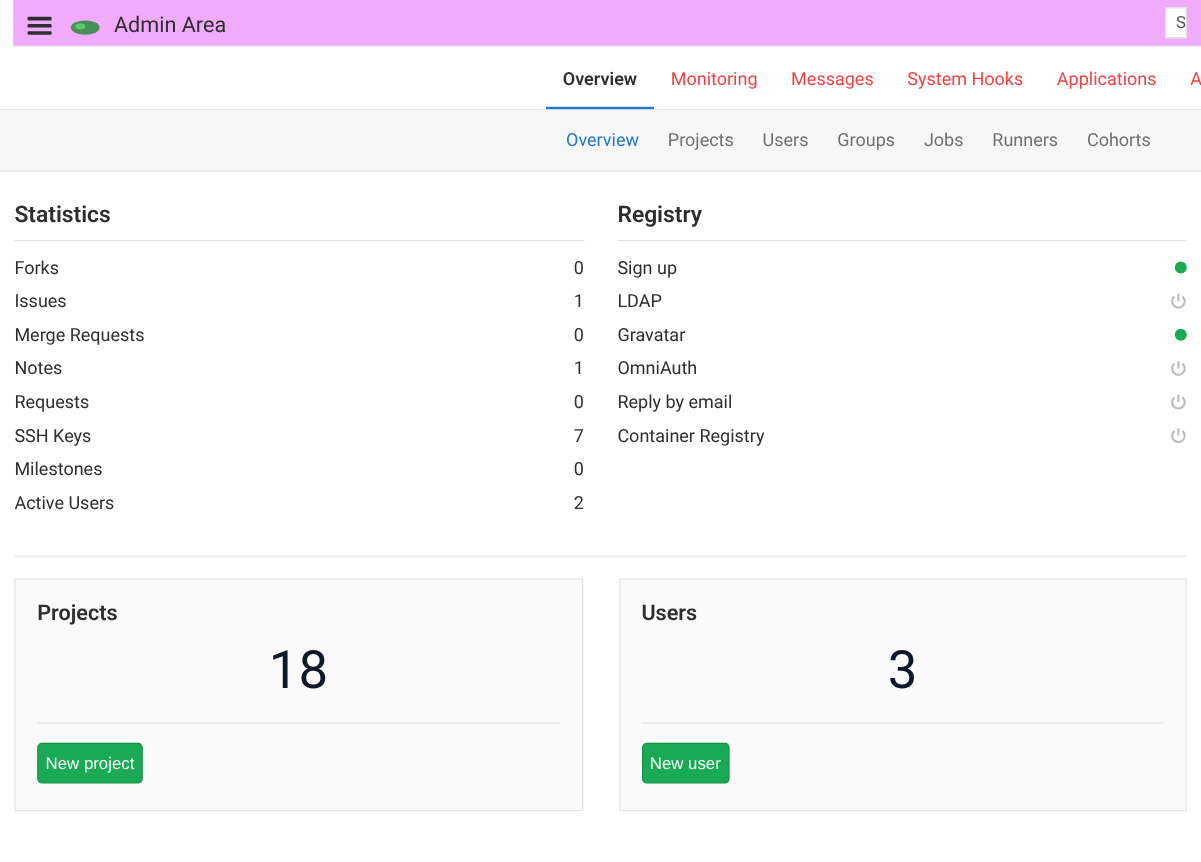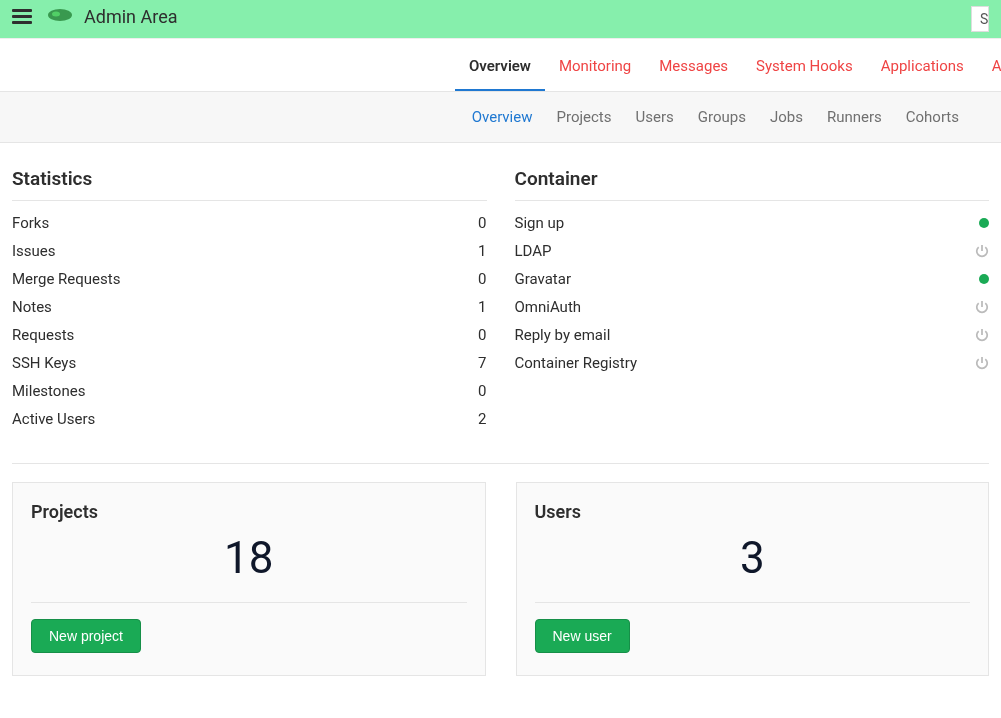--- a/index.html
+++ b/index.html
@@ -1,17 +1,17 @@
 <!DOCTYPE html>
 <html><head>
 <meta charset="utf-8">
 <style>
   * { box-sizing: border-box; margin: 0; padding: 0; }
   body { font-family: -apple-system, BlinkMacSystemFont, "Segoe UI", Roboto, "Helvetica Neue", Arial, sans-serif; color: #2e2e2e; background: #fff; width: 1001px; }
-  .topbar { display: flex; align-items: flex-start; padding: 6px 12px; border-bottom: 1px solid #eee; background: #86efac; }
+  .topbar { display: flex; align-items: flex-end; padding: 6px 12px; border-bottom: 1px solid #eee; background: #f0abfc; margin-left: 11px; }
   .hamburger { width: 20px; cursor: pointer; margin-right: 14px; }
   .hamburger div { height: 3px; background: #2e2e2e; margin: 3px 0; border-radius: 1px; }
   .logo { width: 28px; height: 18px; margin-right: 10px; display: flex; align-items: center; justify-content: center; }
   .logo svg { width: 28px; height: 18px; }
   .title { font-size: 18px; color: #2e2e2e; font-weight: 400; }
   .search-stub { margin-left: auto; border: 1px solid #ddd; padding: 4px 8px; color: #555; font-size: 14px; background: #fff; width: 18px; overflow: hidden; }
 
   .main-tabs { display: flex; justify-content: flex-start; padding: 0 12px; background: #fff; border-bottom: 1px solid #e5e5e5; padding-left: 455px; }
   .main-tabs .tab { padding: 18px 14px 14px; font-size: 15px; color: #ef4444; cursor: pointer; border-bottom: 2px solid transparent; white-space: nowrap; }
   .main-tabs .tab.active { color: #2e2e2e; font-weight: 600; border-bottom-color: #1f78d1; }
@@ -30,21 +30,21 @@
   .dot { width: 10px; height: 10px; border-radius: 50%; background: #1aaa55; display: inline-block; }
   .power-icon { width: 14px; height: 14px; display: inline-block; }
   .power-icon svg { width: 14px; height: 14px; stroke: #bbb; fill: none; stroke-width: 2; }
 
   .cards-hr { border: none; border-top: 1px solid #e5e5e5; margin: 20px 12px 0; }
   .cards { display: flex; padding: 18px 12px; gap: 30px; }
   .card { flex: 1; background: #fafafa; border: 1px solid #e5e5e5; padding: 18px 18px 22px; }
   .card h3 { font-size: 18px; font-weight: 600; margin-bottom: 10px; }
   .bignum { font-size: 44px; font-weight: 400; text-align: center; color: #0f172a; margin: 10px 0 18px; }
   .card .hline2 { border: none; border-top: 1px solid #e5e5e5; margin-bottom: 16px; }
-  .btn-green { background: #1aaa55; color: #fff; border: 1px solid #168f48; border-radius: 4px; padding: 8px 17px; font-size: 14px; cursor: pointer; }
+  .btn-green { background: #1aaa55; color: #fff; border: 1px solid #168f48; border-radius: 4px; padding: 8px 6px; font-size: 14px; cursor: pointer; }
 </style>
 </head>
 <body>
 
 <div class="topbar">
   <div class="hamburger">
     <div></div>
       <div></div>
       <div></div>
   </div>
@@ -110,21 +110,21 @@
           <span class="label">Milestones</span>
           <span class="value">0</span>
         </div>
         <div class="row">
           <span class="label">Active Users</span>
           <span class="value">2</span>
         </div>
       </div>
   </div>
   <div class="col">
-    <h2>Container</h2>
+    <h2>Registry</h2>
     <hr class="hline">
     <div id="features-list">
         <div class="row">
           <span class="label">Sign up</span>
           <span class="dot"></span>
         </div>
         <div class="row">
           <span class="label">LDAP</span>
           <span class="power-icon"><svg viewBox="0 0 16 16">
               <path d="M8 1v7"></path>

